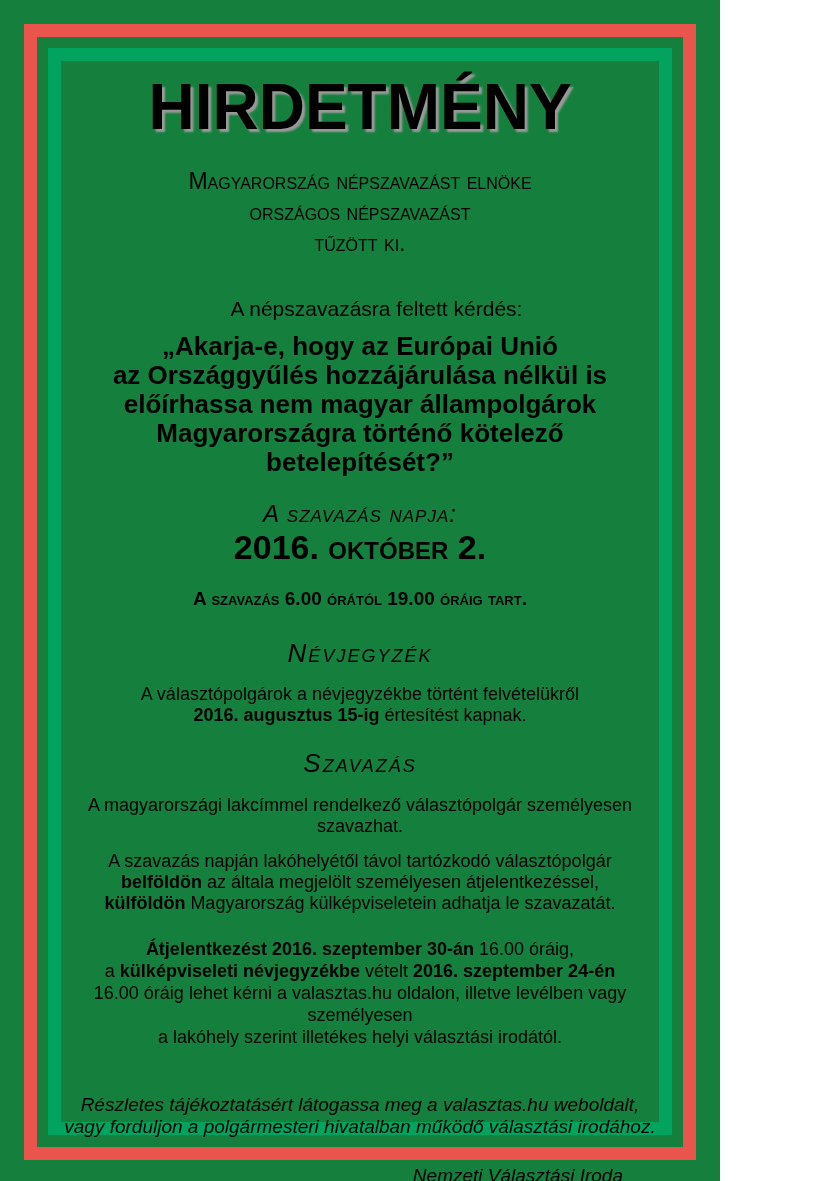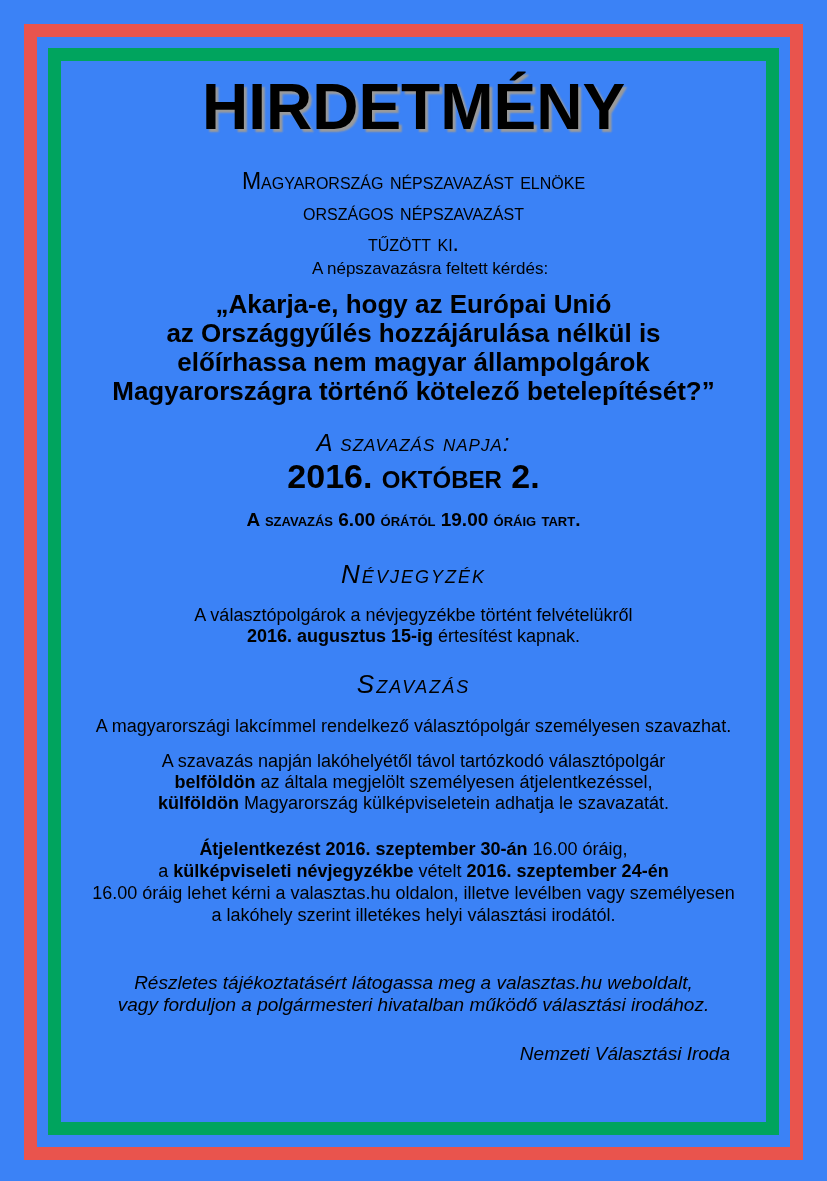--- a/index.html
+++ b/index.html
@@ -1,20 +1,20 @@
 <!DOCTYPE html>
 <html><head>
 <meta charset="utf-8">
 <style>
   html, body { margin: 0; padding: 0; background: #ffffff; }
   .page {
     position: relative;
-    width: 827px;
+    width: 720px;
     height: 1181px;
-    background: #3b82f6;
+    background: #15803d;
     overflow: hidden;
     font-family: "Liberation Sans", sans-serif;
     color: #000;
   }
   
   .frame-red {
     position: absolute;
     left: 24px; top: 24px; right: 24px; bottom: 21px;
     border: 13px solid #E9544D;
     pointer-events: none;
@@ -38,21 +38,22 @@
     letter-spacing: 0px;
     text-shadow: 3px 3px 2px #9a9a9a;
   }
   .intro {
     margin-top: 24px;
     font-size: 23px;
     line-height: 31px;
     font-variant: small-caps;
   }
   .q-label {
-    font-size: 17px;
+    margin-top: 38px;
+    font-size: 21px;
     padding-left: 33px;
   }
   .question {
     margin-top: 11px;
     font-size: 26px;
     line-height: 29px;
     font-weight: bold;
   }
   .day-label {
     margin-top: 23px;
@@ -60,21 +61,21 @@
     font-style: italic;
     font-variant: small-caps;
     letter-spacing: 1px;
   }
   .day {
     font-size: 34px;
     font-weight: bold;
     font-variant: small-caps;
   }
   .hours {
-    margin-top: 13px;
+    margin-top: 21px;
     font-size: 19px;
     font-weight: bold;
     font-variant: small-caps;
   }
   .section-heading {
     font-size: 26px;
     font-style: italic;
     font-variant: small-caps;
     letter-spacing: 2px;
   }

